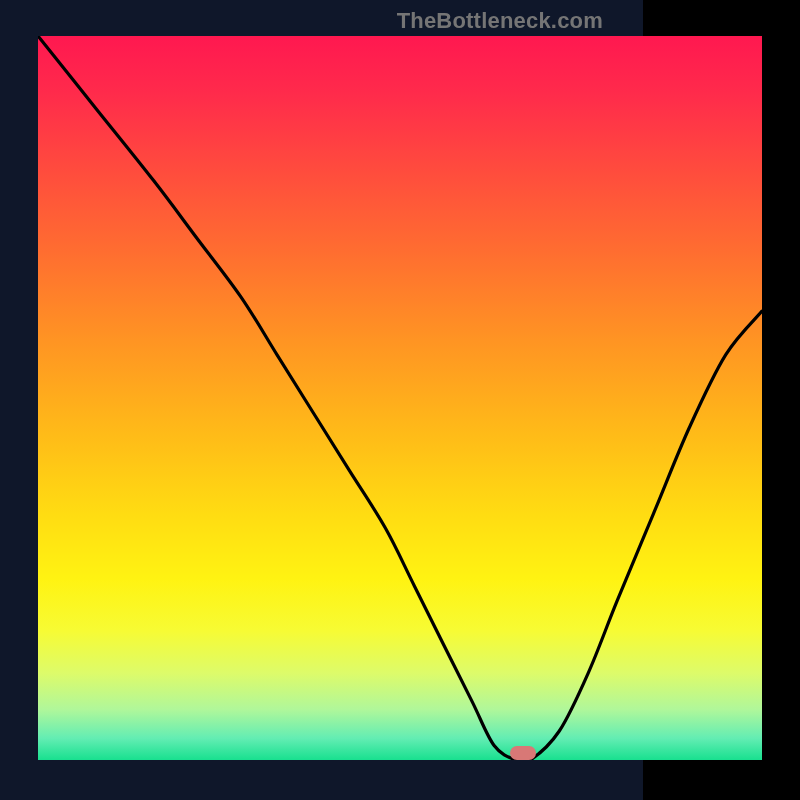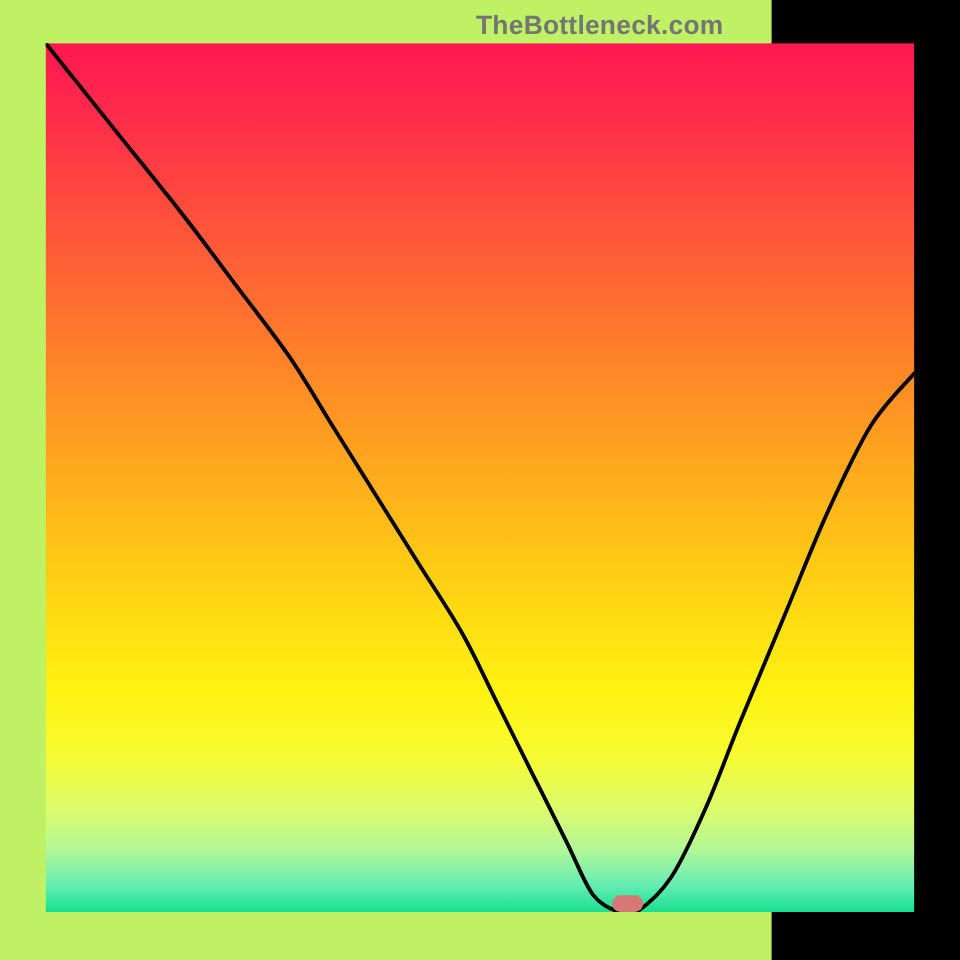--- a/index.html
+++ b/index.html
@@ -7,21 +7,21 @@
     padding: 0;
     width: 800px;
     height: 800px;
     background: #000;
     overflow: hidden;
   }
   .stage {
     position: relative;
     width: 643px;
     height: 800px;
-    background: #bef264;
+    background: #0f172a;
   }
   .plot-area {
     position: absolute;
     left: 38px;
     top: 36px;
     width: 724px;
     height: 724px;
   }
   .gradient {
     position: absolute;

